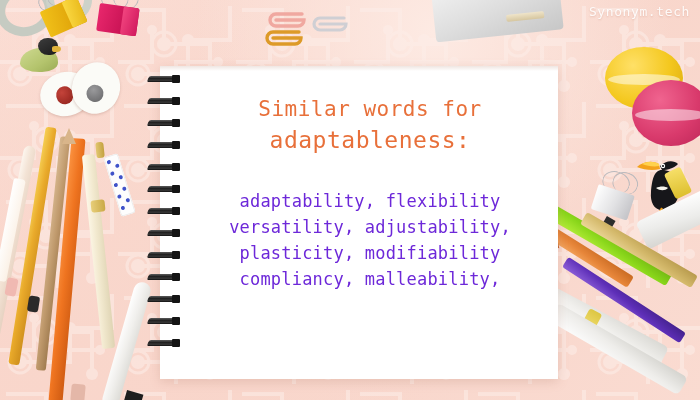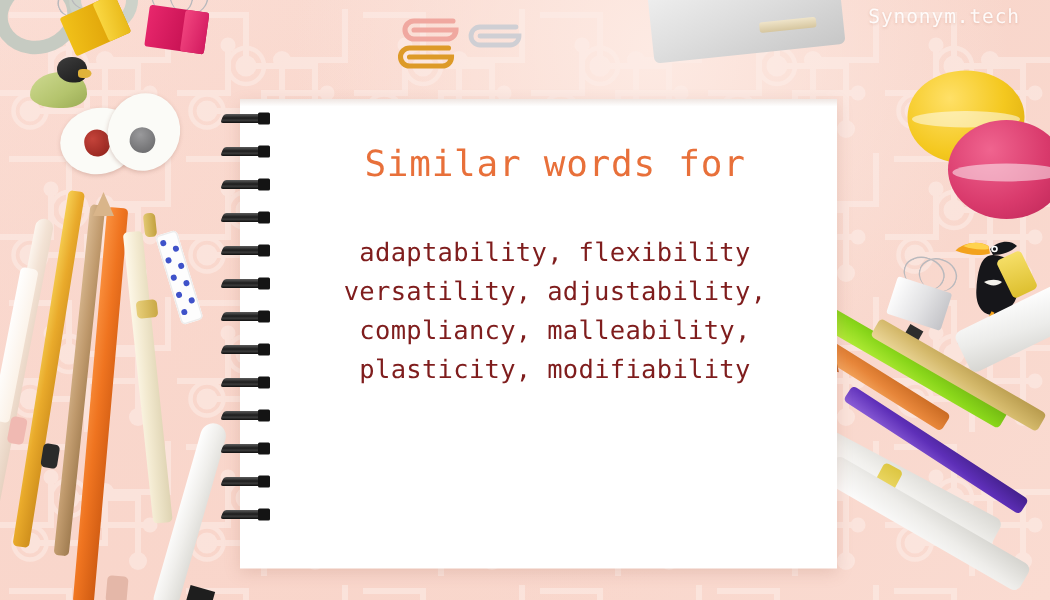--- a/index.html
+++ b/index.html
@@ -67,46 +67,46 @@
   .page-content {
     position: absolute;
     left: 182px; top: 66px;
     width: 376px; height: 313px;
     display: flex; flex-direction: column;
     align-items: center;
     padding-top: 28px;
   }
   .title-line1 {
     color: #e8703a;
-    font-size: 24px;
+    font-size: 21px;
     letter-spacing: 0.5px;
     line-height: 30px;
     white-space: nowrap;
   }
   .title-line2 {
     color: #e8703a;
     font-size: 23px;
     letter-spacing: 0.5px;
     line-height: 32px;
     white-space: nowrap;
   }
   .word-list {
     margin-top: 32px;
     text-align: center;
-    color: #7f1d1d;
+    color: #6d28d9;
     font-size: 17px;
     line-height: 26px;
     letter-spacing: 0.2px;
   }
   .word-list div { white-space: nowrap; }
 
   
   .logo {
     position: absolute;
-    right: 20px; top: 4px;
+    right: 10px; top: 4px;
     color: #ffffff;
     font-size: 13px;
     letter-spacing: 0.6px;
     opacity: .88;
     text-shadow: 0 1px 2px rgba(200,140,120,.45);
   }
 
   
   .obj { position: absolute; }
 
@@ -443,24 +443,25 @@
         <b></b>
       </div>
     <div class="ring" style="top:270px">
         <i></i>
         <b></b>
       </div>
   </div>
 
   <div class="page-content">
     <div class="title-line1">Similar words for</div>
+    <div class="title-line2">adaptableness:</div>
 
     <div class="word-list">
       <div>adaptability, flexibility</div>
       <div>versatility, adjustability,</div>
+      <div>plasticity, modifiability</div>
       <div>compliancy, malleability,</div>
-      <div>plasticity, modifiability</div>
     </div>
   </div>
 
   <div class="logo">Synonym.tech</div>
 
 </div>
 
 </body></html>

